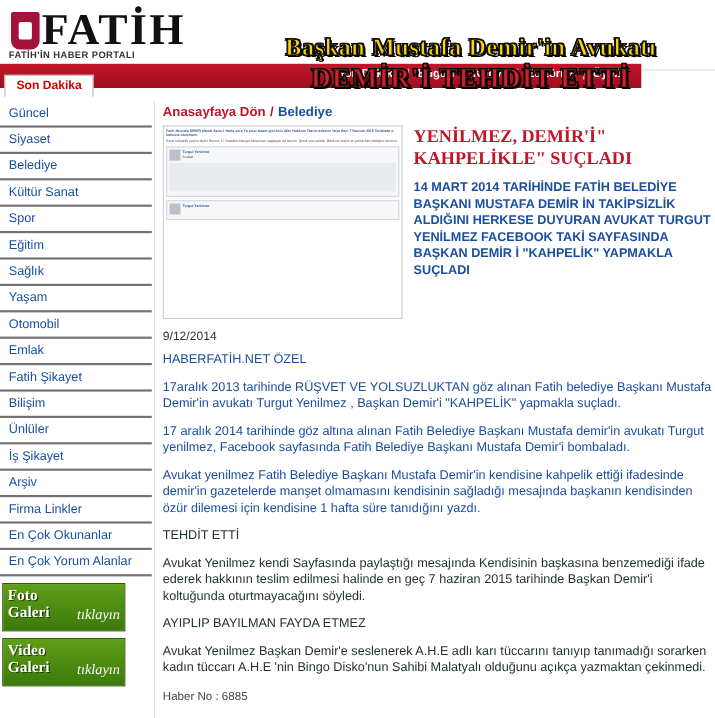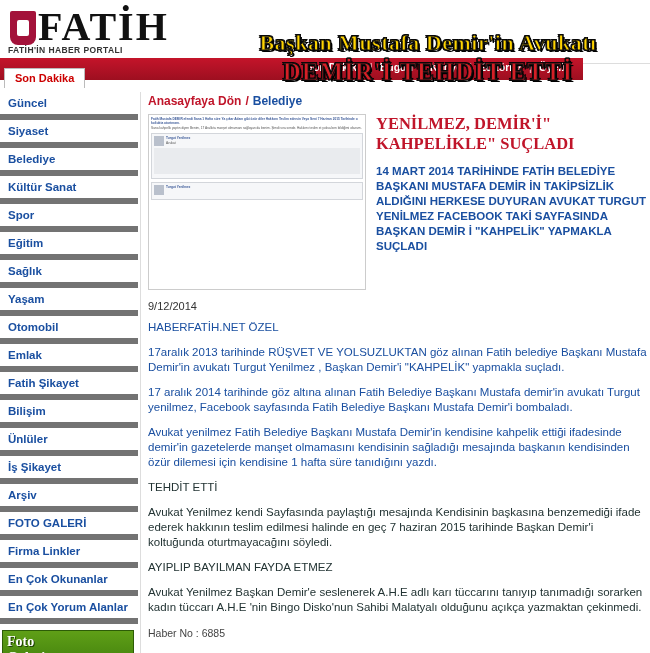--- a/index.html
+++ b/index.html
@@ -119,32 +119,32 @@
   
   #wrap { position: absolute; top: 92px; left: 0; width: 650px; height: 561px; }
   
   #sidebar {
     position: absolute;
     left: 0; top: 0;
     width: 138px;
   }
   #sidebar ul { list-style: none; margin: 0; padding: 0; }
   #sidebar li {
-    border-bottom: 6px solid #737373;
+    border-bottom: 2px solid #737373;
     padding: 4px 6px 4px 8px;
     font-size: 11.5px;
     color: #1a4fa0;
-    font-weight: bold;
+    font-weight: normal;
     cursor: pointer;
     line-height: 14px;
   }
   
   .promo {
     position: relative;
-    width: 132px;
+    width: 112px;
     height: 44px;
     margin: 6px 0 0 2px;
     background: linear-gradient(#5f9f17, #3c7a0b);
     border: 1px solid #2c5c06;
     color: #fff;
     overflow: hidden;
   }
   .promo .ptitle {
     position: absolute; left: 4px; top: 3px;
     font-size: 14px; font-weight: bold;
@@ -277,21 +277,20 @@
       <li>Eğitim</li>
       <li>Sağlık</li>
       <li>Yaşam</li>
       <li>Otomobil</li>
       <li>Emlak</li>
       <li>Fatih Şikayet</li>
       <li>Bilişim</li>
       <li>Ünlüler</li>
       <li>İş Şikayet</li>
       <li>Arşiv</li>
-      <li>FOTO GALERİ</li>
       <li>Firma Linkler</li>
       <li>En Çok Okunanlar</li>
       <li>En Çok Yorum Alanlar</li>
     </ul>
 
     <div class="promo">
       <div class="ptitle">
         <span>Foto</span><br>
         <span>Galeri</span>
       </div>

